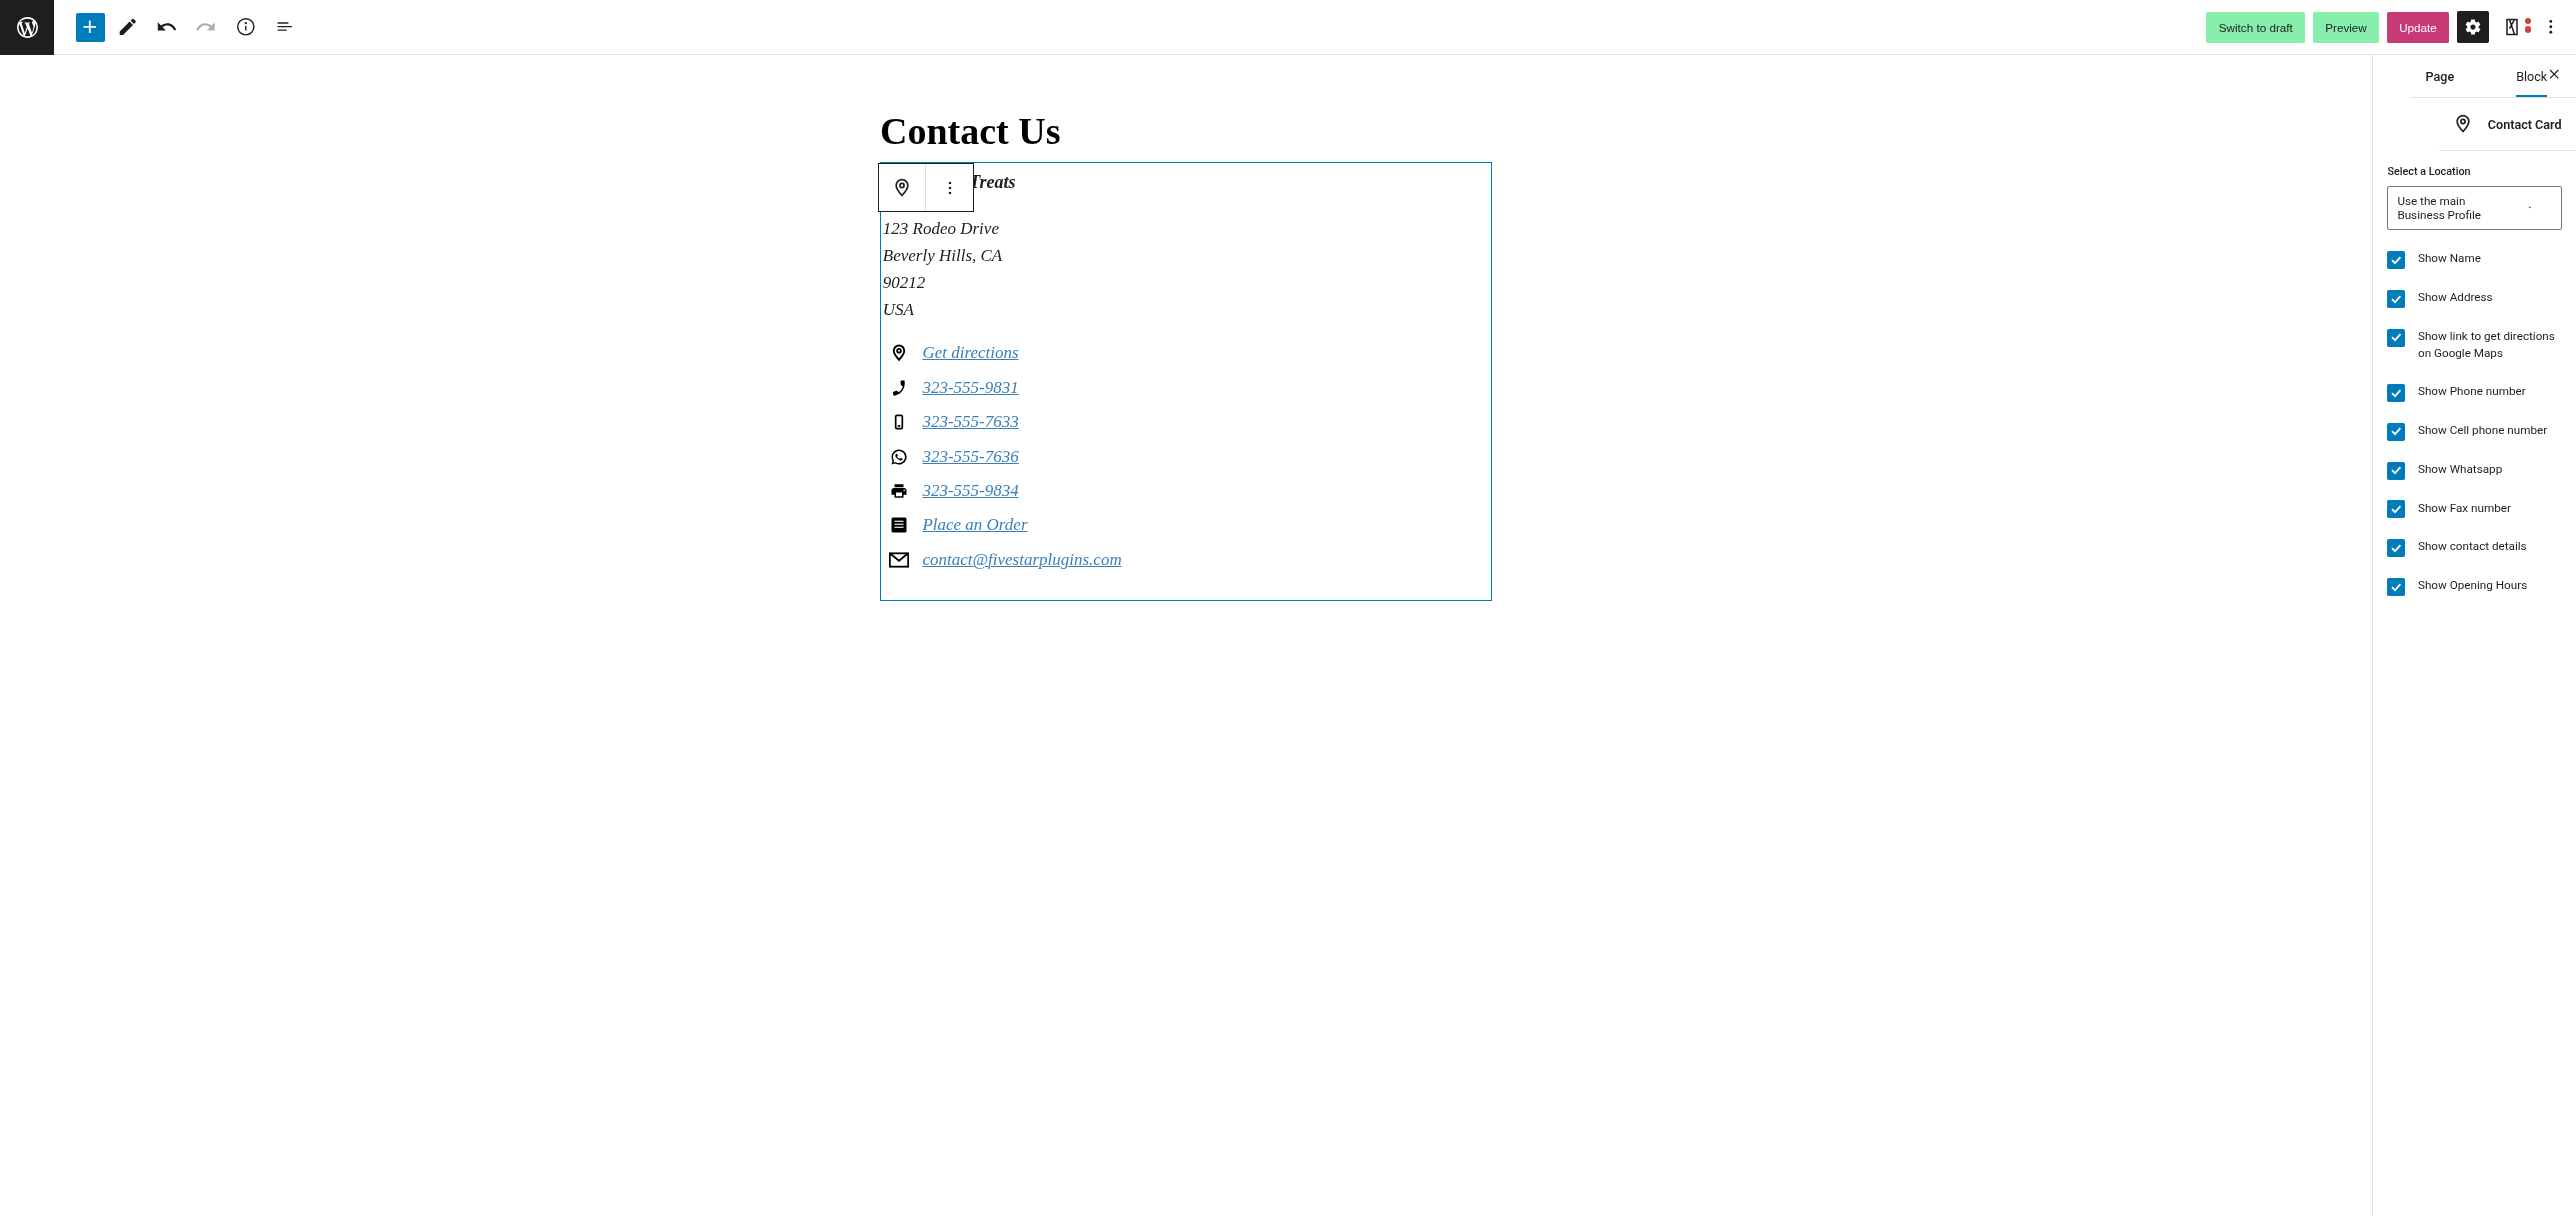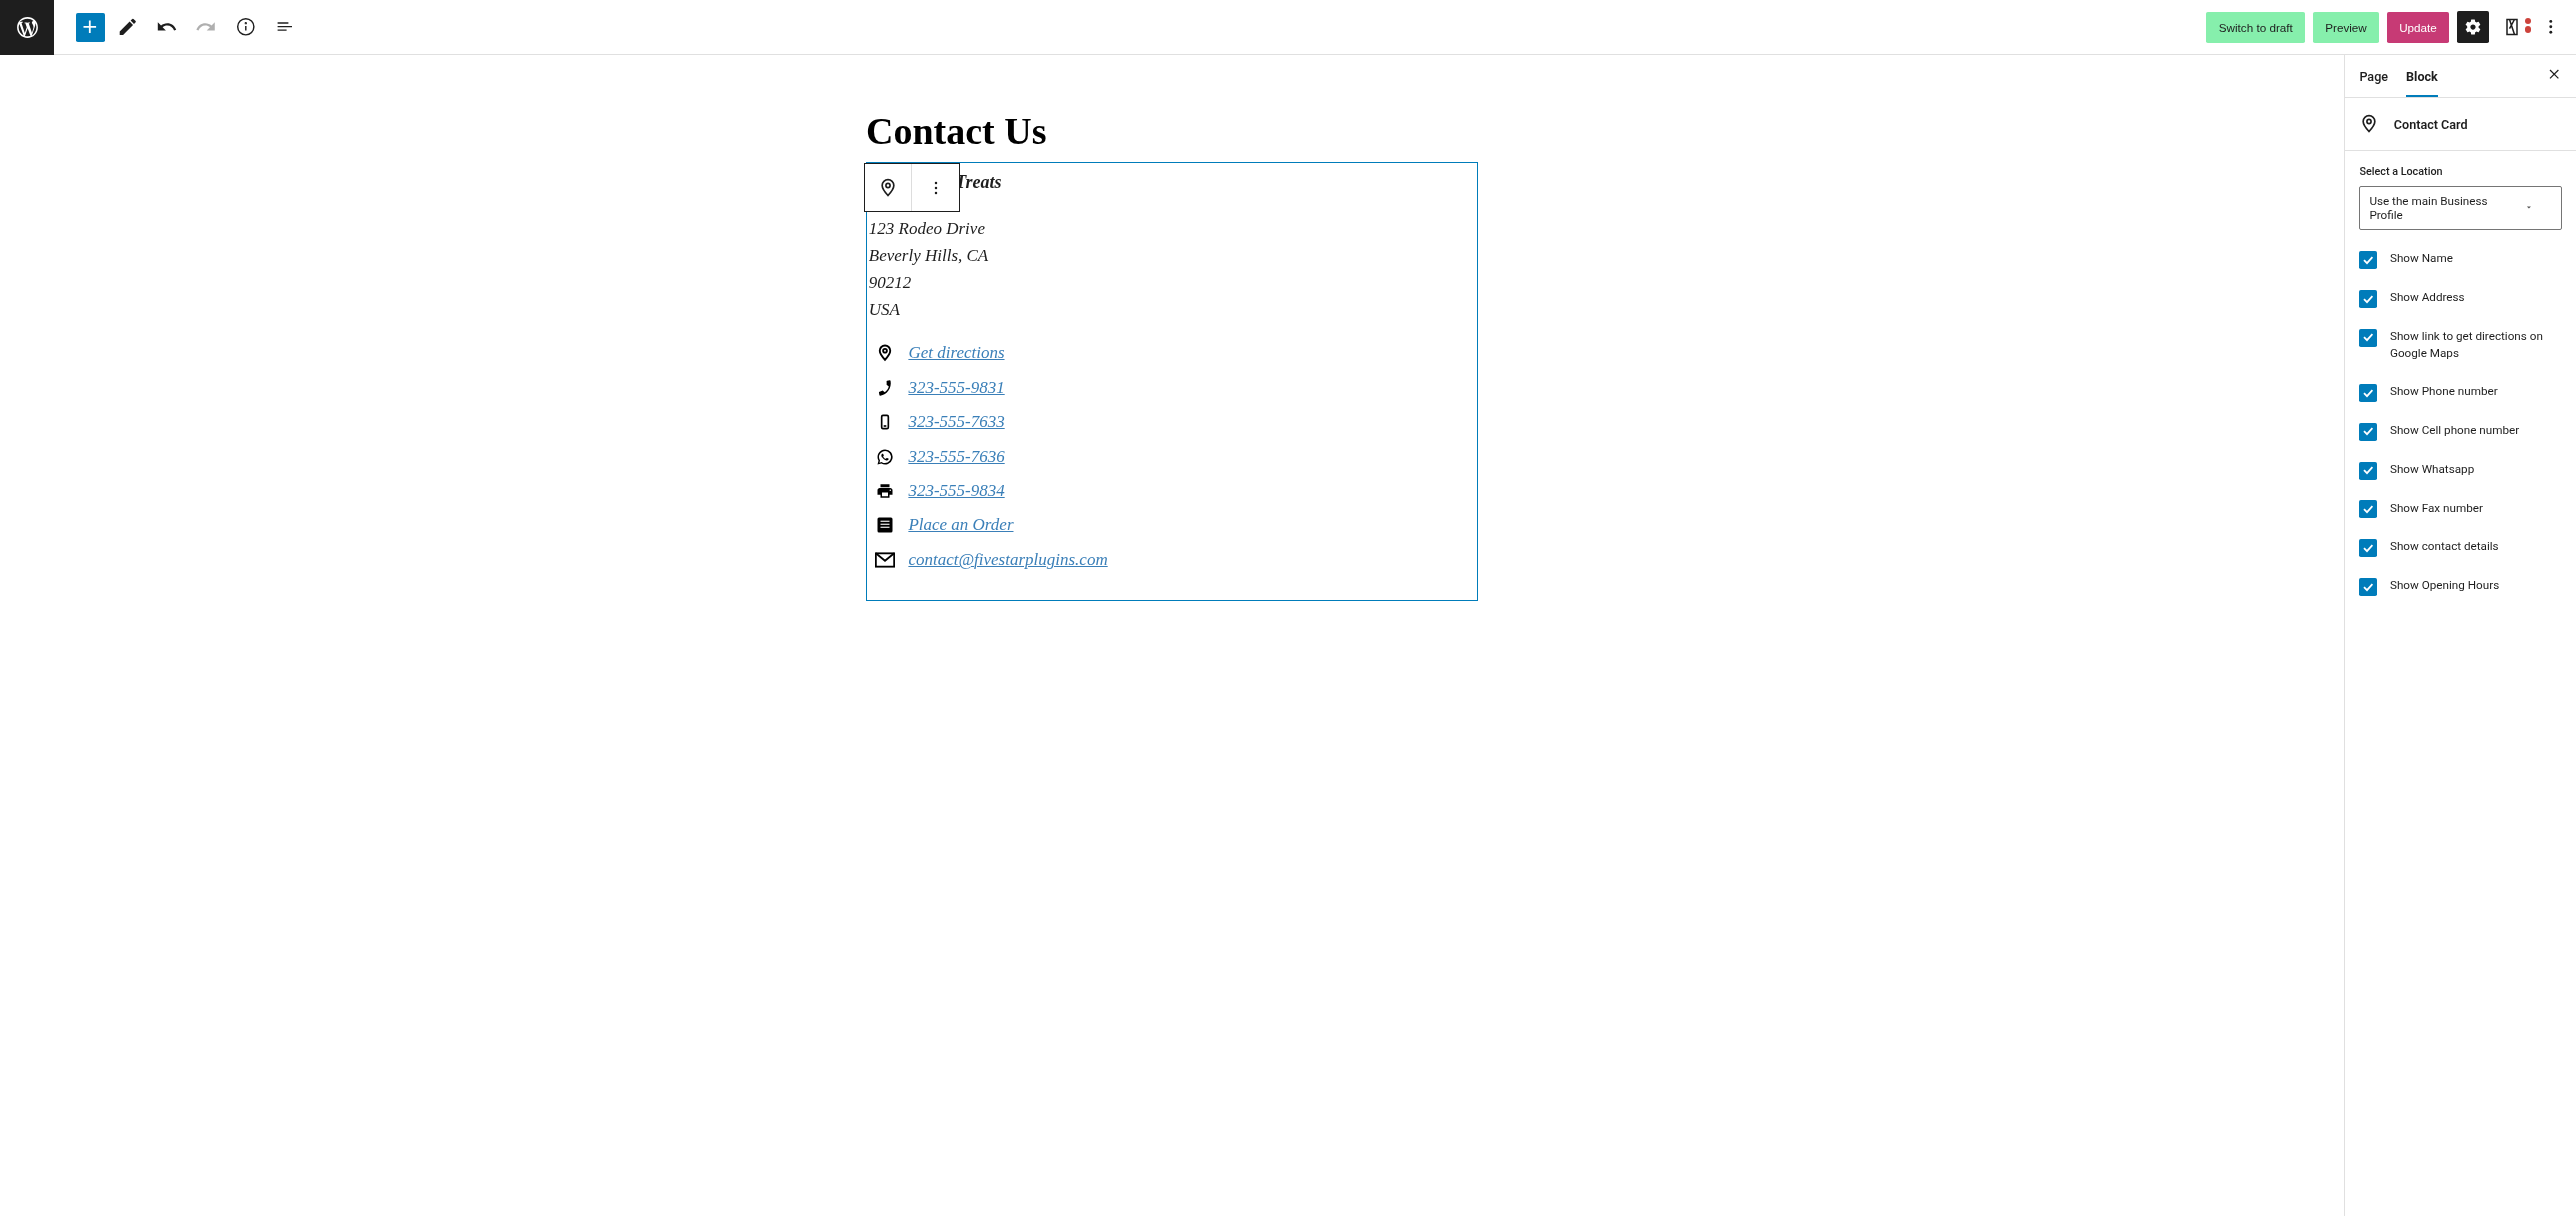--- a/index.html
+++ b/index.html
@@ -33,25 +33,25 @@
     .block-toolbar-cell:first-child { border-right: 0.9px solid #ddd; }
     
     .block-selected { border: 1.3px solid #007cba; padding: 9px 1.8px 16px 1.8px; margin-top: 9px; position: relative; }
     .biz-name { font-family: Georgia, serif; font-style: italic; font-weight: 700; font-size: 18px; }
     .addr { font-family: Georgia, serif; font-style: italic; font-size: 17px; margin-top: 21.6px; line-height: 1.6; }
     .contact-list { margin-top: 20px; }
     .contact-row { display: flex; align-items: center; gap: 12.6px; margin: 14.4px 0 14.4px 5.4px; }
     .contact-row .ci { width: 21.6px; display: flex; justify-content: center; }
     .contact-row a { font-family: Georgia, serif; font-style: italic; font-size: 17px; color: #3a7fb8; text-decoration: underline; text-decoration-thickness: 0.9px; }
     
-    .sidebar { width: 232px; border-left: 0.9px solid #e0e0e0; background: #fff; display: flex; flex-direction: column; overflow: auto; }
+    .sidebar { width: 204px; border-left: 0.9px solid #e0e0e0; background: #fff; display: flex; flex-direction: column; overflow: auto; align-items: flex-end; }
     .sidebar-tabs { display: flex; align-items: center; justify-content: space-between; padding: 0 14.4px; border-bottom: 0.9px solid #e0e0e0; height: 43px; }
     .tabs-wrap { display: flex; gap: 18px; height: 100%; }
     .tab { display: flex; align-items: center; height: 100%; font-size: 12.6px; font-weight: 500; cursor: pointer; border-bottom: 2.7px solid transparent; padding-top: 2.7px; }
-    .tab.active { border-bottom-color: #007cba; font-weight: 700; }
+    .tab.active { border-bottom-color: #007cba; font-weight: 400; margin-left: 44px; }
     .close-x { cursor: pointer; }
     
     .block-header { display: flex; align-items: center; gap: 14.4px; padding: 16px 14.4px; border-bottom: 0.9px solid #e0e0e0; }
     .block-header-title { font-size: 12.6px; font-weight: 600; }
     
     .sidebar-body { padding: 14.4px; }
     .field-label { font-size: 10.8px; font-weight: 500; margin-bottom: 7.2px; display: block; }
     .select-box { width: 100%; border: 0.9px solid #757575; border-radius: 2px; padding: 7.2px 27px 7.2px 9px; font-size: 11.7px; font-weight: 400; position: relative; cursor: pointer; display: flex; justify-content: space-between; align-items: center; gap: 34px; }
     
     .chk-row { display: flex; align-items: flex-start; gap: 12.6px; margin: 20px 0; }

